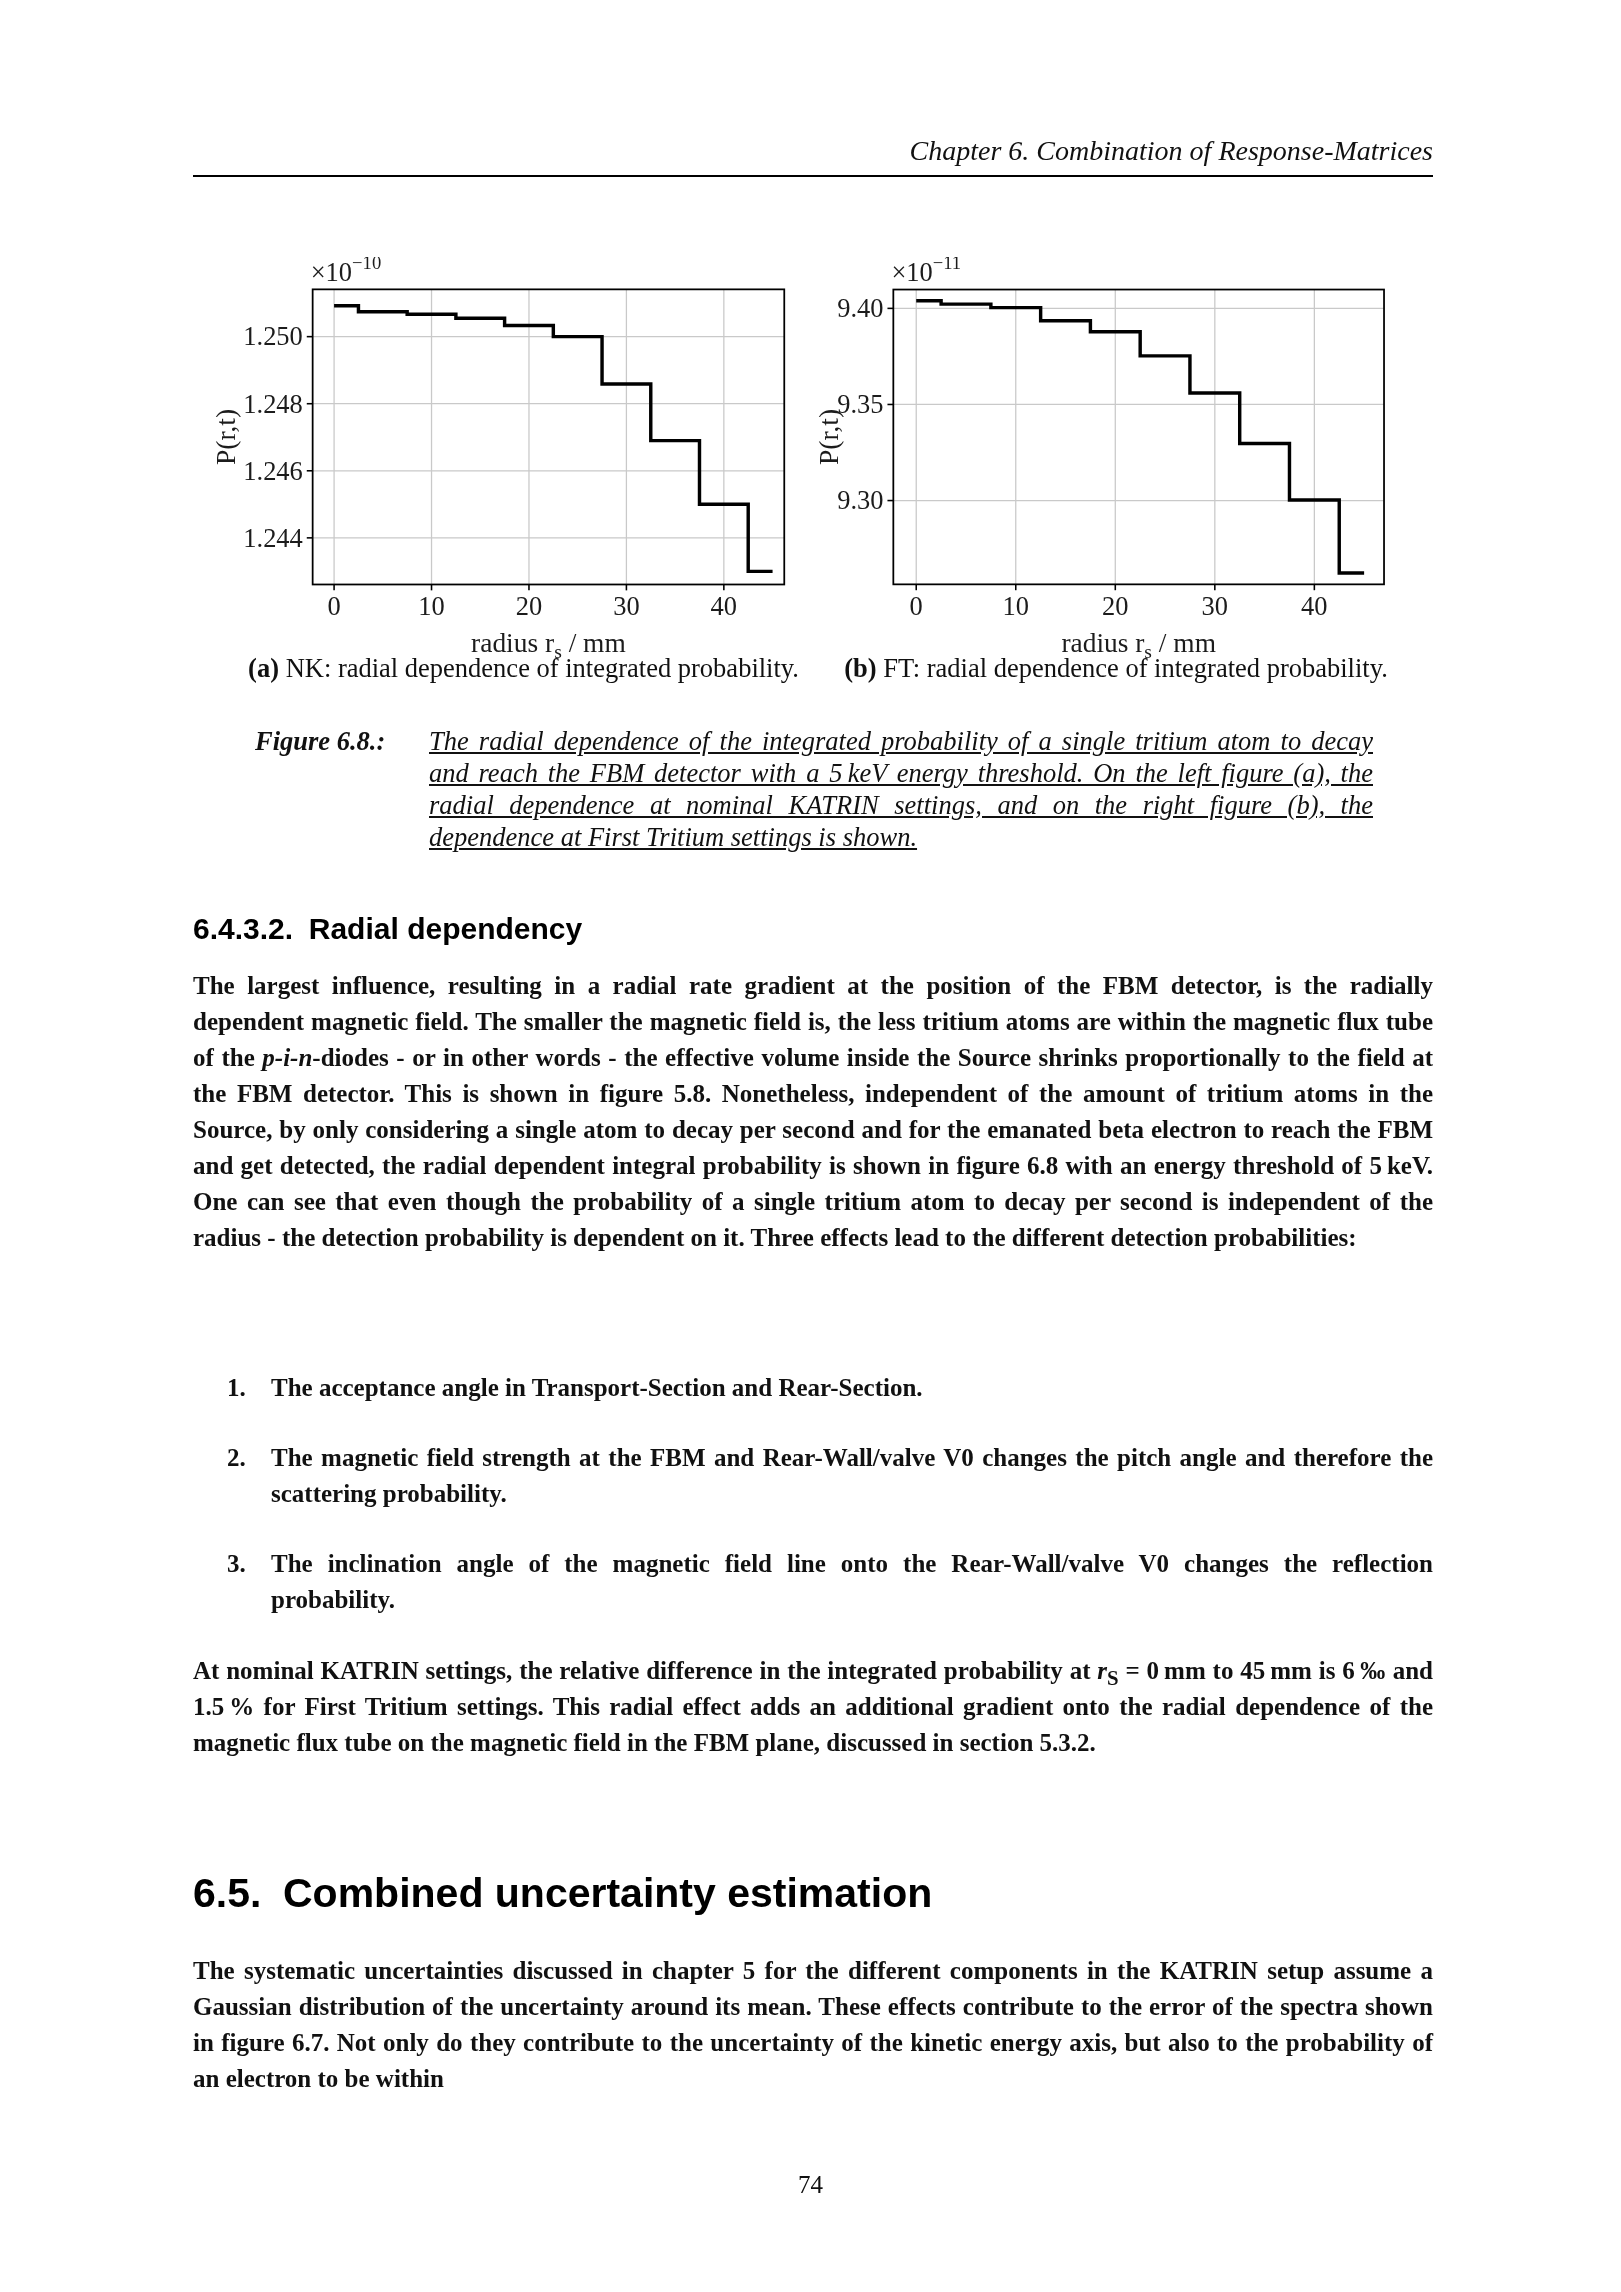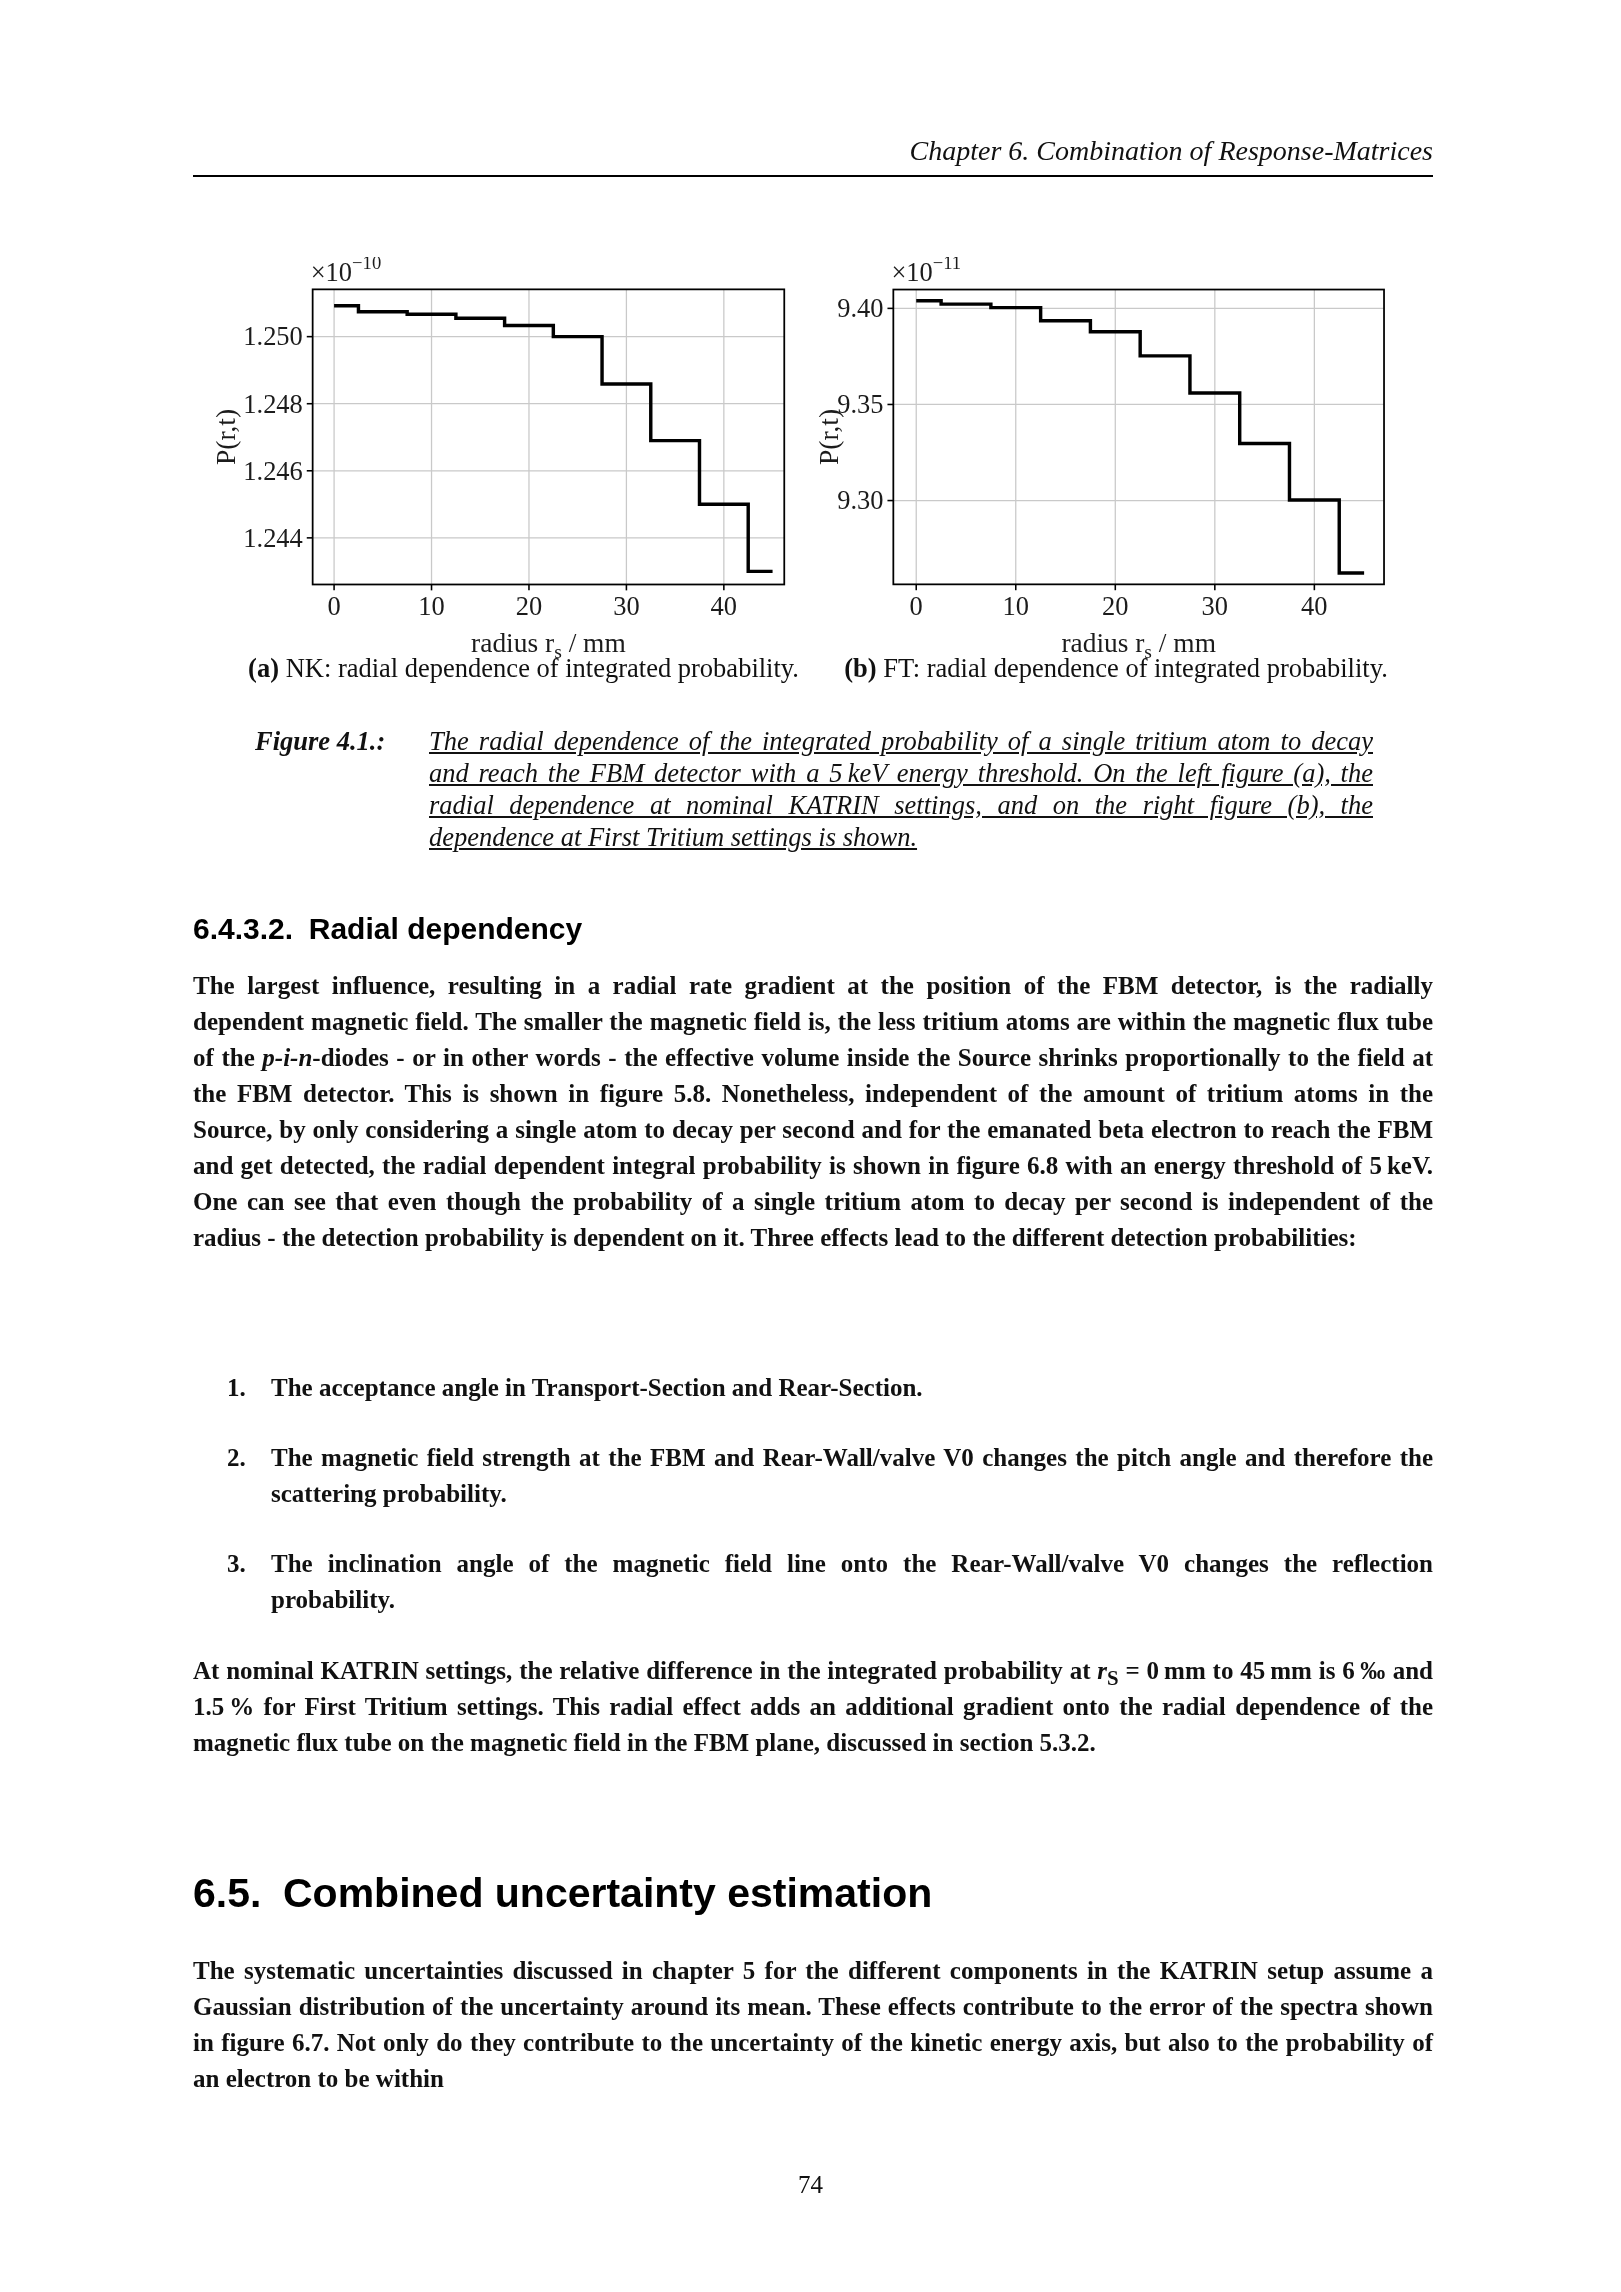--- a/index.html
+++ b/index.html
@@ -119,21 +119,21 @@
         <text x="25" y="183.5" font-size="28" text-anchor="middle" transform="rotate(-90 25 183.5)" font-family="&quot;Liberation Serif&quot;,serif" fill="#1c1c1c">P(r,t)</text>
         <text x="331.5" y="403" font-size="28" text-anchor="middle" font-family="&quot;Liberation Serif&quot;,serif" fill="#1c1c1c"><tspan>radius r</tspan><tspan dy="6" font-size="20">s</tspan><tspan dy="-6"> / mm</tspan></text>
       </svg></div>
 
   <div class="abs subcaption-row">
     <div class="subcap a"><b>(a)</b><span> NK: radial dependence of integrated probability.</span></div>
     <div class="subcap b"><b>(b)</b><span> FT: radial dependence of integrated probability.</span></div>
   </div>
 
   <div class="abs figure-caption">
-    <span class="caption-label">Figure 4.1.:</span>
+    <span class="caption-label">Figure 6.8.:</span>
     <div class="caption-body">The radial dependence of the integrated probability of a single tritium atom to decay and reach the FBM detector with a 5 keV energy threshold. On the left figure (a), the radial dependence at nominal KATRIN settings, and on the right figure (b), the dependence at First Tritium settings is shown.</div>
   </div>
 
   <div class="abs heading-sub">
     <span class="num">6.4.3.2.</span><span>Radial dependency</span>
   </div>
 
   <div class="abs bodytext p1">
     <span>The largest influence, resulting in a radial rate gradient at the position of the FBM detector, is the radially dependent magnetic field. The smaller the magnetic field is, the less tritium atoms are within the magnetic flux tube of the </span><span class="pin">p-i-n</span><span>-diodes - or in other words - the effective volume inside the Source shrinks proportionally to the field at the FBM detector. This is shown in figure 5.8. Nonetheless, independent of the amount of tritium atoms in the Source, by only considering a single atom to decay per second and for the emanated beta electron to reach the FBM and get detected, the radial dependent integral probability is shown in figure 6.8 with an energy threshold of 5 keV. One can see that even though the probability of a single tritium atom to decay per second is independent of the radius - the detection probability is dependent on it. Three effects lead to the different detection probabilities:</span>
   </div>

